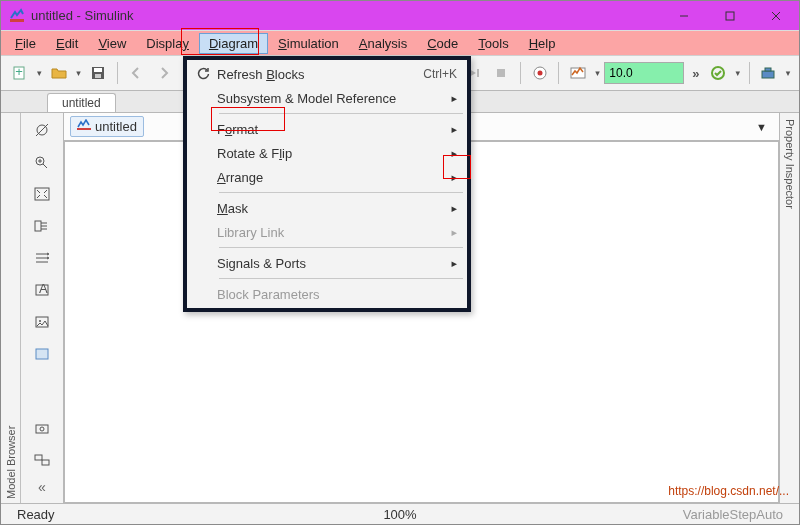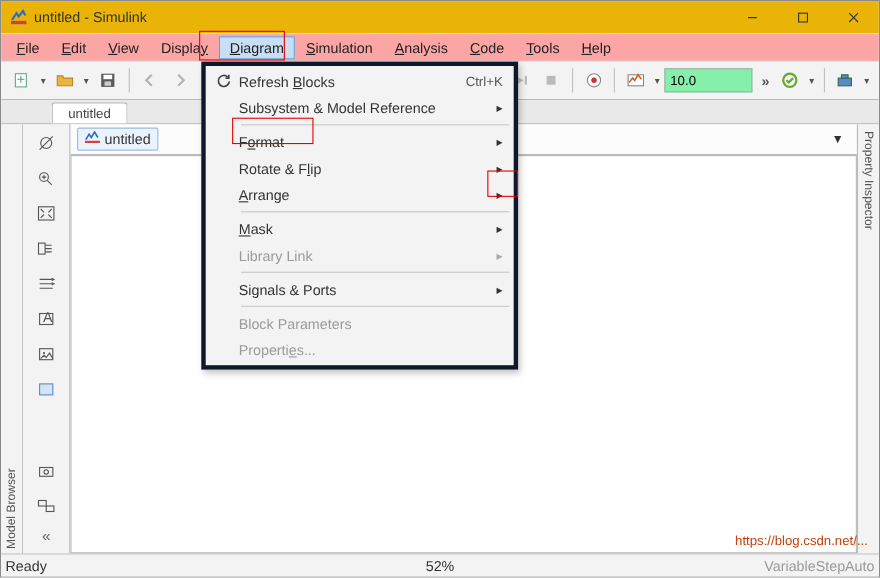--- a/index.html
+++ b/index.html
@@ -1,17 +1,17 @@
 <!DOCTYPE html>
 <html><head>
 <meta charset="utf-8">
 <style>
 * { box-sizing: border-box; margin: 0; padding: 0; font-family: "Segoe UI", Tahoma, sans-serif; font-size: 13px; }
 body { width: 800px; height: 525px; background: #fff; position: relative; overflow: hidden; border: 1px solid #8a8a8a; }
-.titlebar { height: 30px; display: flex; align-items: center; padding-left: 8px; background: #eab308; border-bottom: 1px solid #ddd; }
+.titlebar { height: 30px; display: flex; align-items: center; padding-left: 8px; background: #d946ef; border-bottom: 1px solid #ddd; }
 .titlebar .icon { width: 16px; height: 16px; margin-right: 6px; }
 .titlebar .title { flex: 1; color: #333; }
 .win-controls { display: flex; }
 .win-btn { width: 46px; height: 30px; display: flex; align-items: center; justify-content: center; color: #333; }
 .win-btn svg { width: 10px; height: 10px; }
 .menubar { height: 25px; display: flex; align-items: center; padding: 0 4px; border-bottom: 1px solid #d0d0d0; background: #fca5a5; }
 .menu-item { padding: 3px 10px; cursor: default; color: #222; }
 .menu-item.active { background: #c8def5; border: 1px solid #6aa0d6; padding: 2px 9px; }
 .menu-item .ul { text-decoration: underline; }
 .highlight-box { position: absolute; border: 1px solid #e60000; pointer-events: none; z-index: 20; }
@@ -27,21 +27,21 @@
 .sidepanel { width: 43px; background: #f3f3f3; border-right: 1px solid #b8b8b8; display: flex; flex-direction: column; align-items: center; padding-top: 4px; gap: 6px; position: relative; }
 .sidepanel-right { width: 20px; background: #f3f3f3; border-left: 1px solid #b8b8b8; display:flex; justify-content:center; }
 .sidepanel-right .label-vert2 { writing-mode: vertical-rl; font-size: 11px; color: #555; padding-top: 6px; }
 .side-btn { width: 28px; height: 26px; display:flex; align-items:center; justify-content:center; border:1px solid transparent; border-radius:2px; }
 .side-collapse { margin-top: auto; margin-bottom: 8px; color:#666; font-size:14px; }
 .canvas-area { flex: 1; display: flex; flex-direction: column; }
 .breadcrumb { height: 28px; display: flex; align-items: center; padding: 0 6px; border-bottom: 1px solid #b8b8b8; background: #fcfcfc; }
 .breadcrumb .crumb { display:flex; align-items:center; gap:4px; padding:2px 6px; border:1px solid #9bbce0; background:#eaf2fb; border-radius:2px; font-size:12px; color:#333; }
 .breadcrumb .drop-arrow { margin-left:auto; color:#333; font-size:11px; padding-right:6px; }
 .canvas { flex: 1; background: #fff; border: 1px solid #b8b8b8; margin: 0; position: relative; }
-.statusbar { height: 22px; display:flex; align-items:center; padding:0 4px; border-top:1px solid #b8b8b8; background:#f3f3f3; font-size:12px; color:#333; }
+.statusbar { height: 22px; display:flex; align-items:center; padding:0 16px; border-top:1px solid #b8b8b8; background:#f3f3f3; font-size:12px; color:#333; }
 .statusbar .center { position:absolute; left:50%; transform:translateX(-50%); }
 .statusbar .right { margin-left:auto; color:#999; }
 .dropdown { position: absolute; top: 55px; left: 182px; width: 288px; background: #f3f3f3; border: 4px solid #0f172a; box-shadow: 2px 3px 6px rgba(0,0,0,0.25); z-index: 10; padding: 2px; }
 .dd-row { display:flex; align-items:center; height: 24px; padding-right: 8px; color:#333; }
 .dd-row.disabled { color:#9a9a9a; }
 .dd-icon-col { width: 28px; display:flex; align-items:center; justify-content:center; }
 .dd-label { flex:1; }
 .dd-label .ul { text-decoration: underline; }
 .dd-shortcut { color:#555; font-size:12px; }
 .dd-arrow { width: 14px; text-align:right; font-size:11px; color:#333; }
@@ -331,29 +331,25 @@
   <div class="dd-row">
     <span class="dd-icon-col"></span>
       <span class="dd-label">Si<span class="ul">g</span>nals &amp; Ports</span>
       <span class="dd-arrow">▸</span>
   </div>
   <div class="dd-sep"></div>
   <div class="dd-row disabled">
     <span class="dd-icon-col"></span>
       <span class="dd-label">Block Parameters</span>
   </div>
-  <div class="dd-row disabled">
-    <span class="dd-icon-col"></span>
-      <span class="dd-label">Properti<span class="ul">e</span>s...</span>
-  </div>
 </div>
 
 <div class="highlight-box" style="top:106px; left:210px; width:74px; height:24px;"></div>
 
 <div class="highlight-box" style="top:154px; left:442px; width:28px; height:24px;"></div>
 
 <div class="statusbar">
   <span>Ready</span>
-  <span class="center">52%</span>
+  <span class="center">100%</span>
   <span class="right">VariableStepAuto</span>
 </div>
 
 <div class="watermark">https://blog.csdn.net/...</div>
 
 </body></html>

